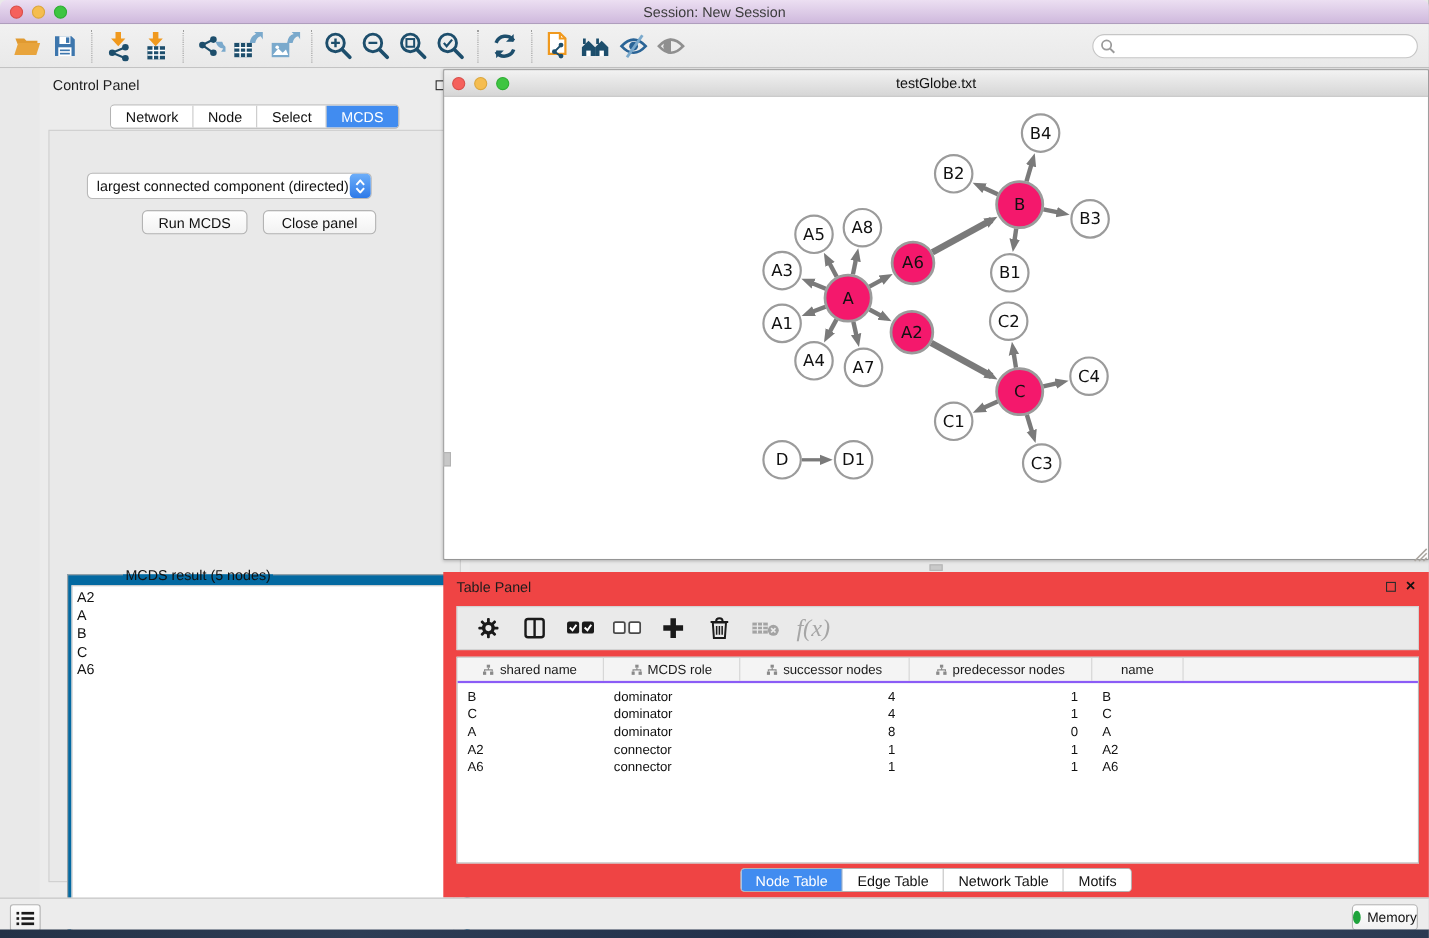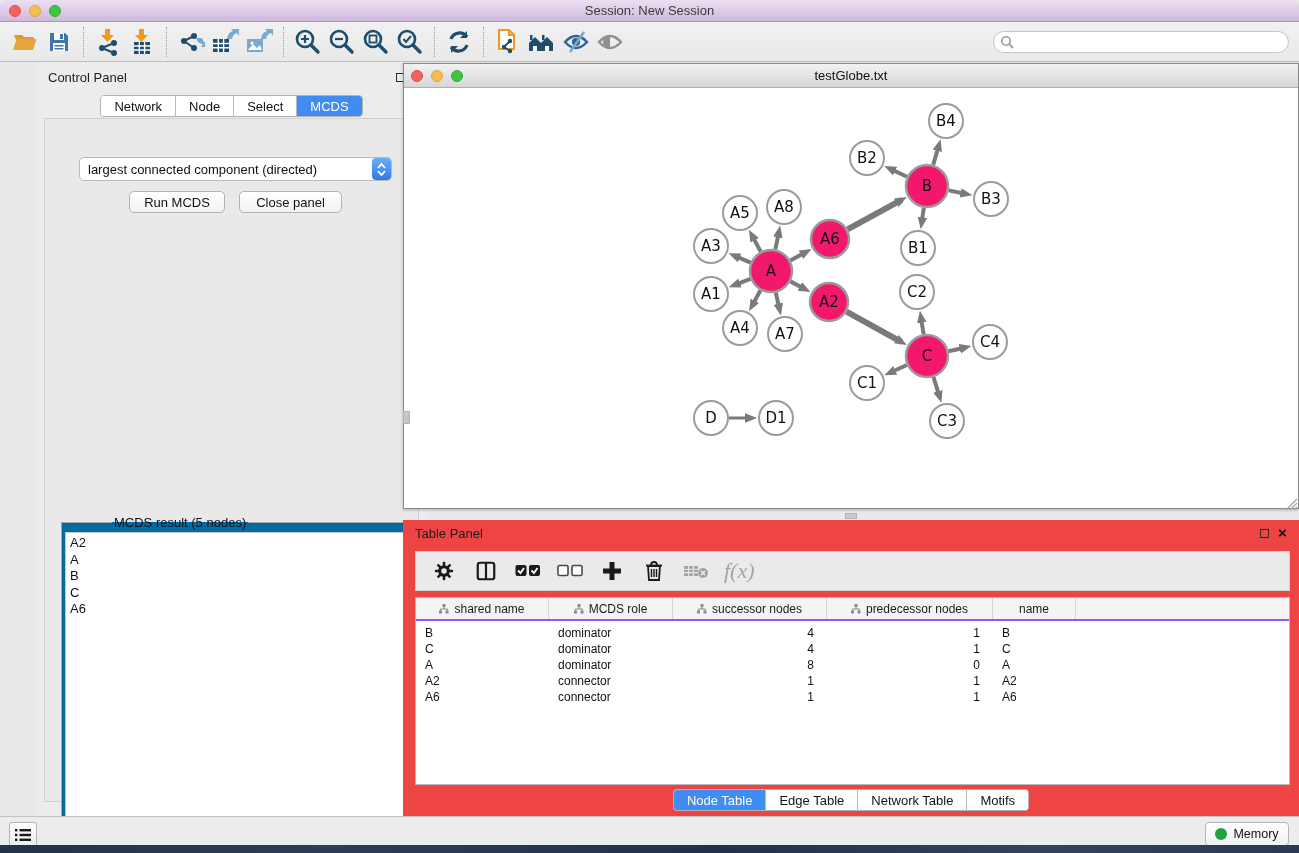--- a/index.html
+++ b/index.html
@@ -42,21 +42,21 @@
   .close-ico { position:absolute; top:0px; font-size:15px; font-weight:bold; color:#111; line-height:18px; }
   .cp-tabs { position:absolute; top:33px; left:0; width:100%; display:flex; justify-content:center; z-index:2; }
   .seg { display:flex; border:1px solid #b3b3b3; border-radius:4px; overflow:hidden; background:#fff; height:22px; }
   .seg .s { padding:0 13px; font-size:13px; color:#111; display:flex; align-items:center;
     border-right:1px solid #b9b9b9; background:#fff; }
   .seg .s:last-child { border-right:none; }
   .seg .s.active { background:#418cf0; color:#fff; }
   .cp-content { position:absolute; left:8px; top:56px; width:375px; height:684px;
     background:#e9e9e9; border:1px solid #cfcfcf; }
   .opt-label { position:absolute; top:24px; width:100%; text-align:center; font-size:13px; color:#111; }
-  .dropdown { position:absolute; left:34px; top:38px; width:313px; height:24px; background:#fff;
+  .dropdown { position:absolute; left:34px; top:38px; width:259px; height:24px; background:#fff;
     border:1px solid #b9b9b9; border-radius:5px; display:flex; align-items:center; }
   .dropdown .val { flex:1; font-size:13px; color:#111; padding-left:8px; white-space:nowrap; }
   .stepper { width:19px; height:22px; margin-right:0px; border-radius:4px;
     background:linear-gradient(#6caef9,#2e7ae8); display:flex; flex-direction:column;
     align-items:center; justify-content:center; gap:1px; }
   .stepper svg { display:block; }
   .btn { position:absolute; height:22px; background:linear-gradient(#ffffff,#f2f2f2);
     border:1px solid #b4b4b4; border-radius:5px; font-size:13px; color:#111;
     display:flex; align-items:center; justify-content:center; }
   fieldset.resultbox { position:absolute; left:16px; top:396px; width:366px; height:339px;
@@ -97,21 +97,21 @@
   .al { text-align:left; padding-left:9px; }
   .ar { text-align:right; padding-right:13px; }
   .tp-tabs { position:absolute; left:0; top:269px; width:100%; display:flex; justify-content:center; }
 
   
   .statusbar { position:absolute; left:0; top:816px; width:1299px; height:29px;
     background:#ececec; border-top:1px solid #c3c3c3; }
   .list-btn { position:absolute; left:9px; top:5px; width:28px; height:25px;
     background:linear-gradient(#fdfdfd,#ededed); border:1px solid #b5b5b5; border-radius:3px;
     display:flex; align-items:center; justify-content:center; }
-  .memory-btn { position:absolute; right:10px; top:5px; width:84px; height:24px;
+  .memory-btn { position:absolute; right:10px; top:5px; width:60px; height:24px;
     background:linear-gradient(#ffffff,#f1f1f1); border:1px solid #b5b5b5; border-radius:4px;
     display:flex; align-items:center; justify-content:center; gap:6px; font-size:12.5px; color:#111; }
   .memory-dot { width:12px; height:12px; border-radius:50%; background:#1fa33c; }
   .desktop-strip { position:absolute; left:0; top:845px; width:1299px; height:8px;
     background:linear-gradient(90deg,#243247,#2e3d55 25%,#22304a 55%,#34425c 80%,#2b3a52); }
 </style>
 </head>
 <body>
 
 <div class="app">

